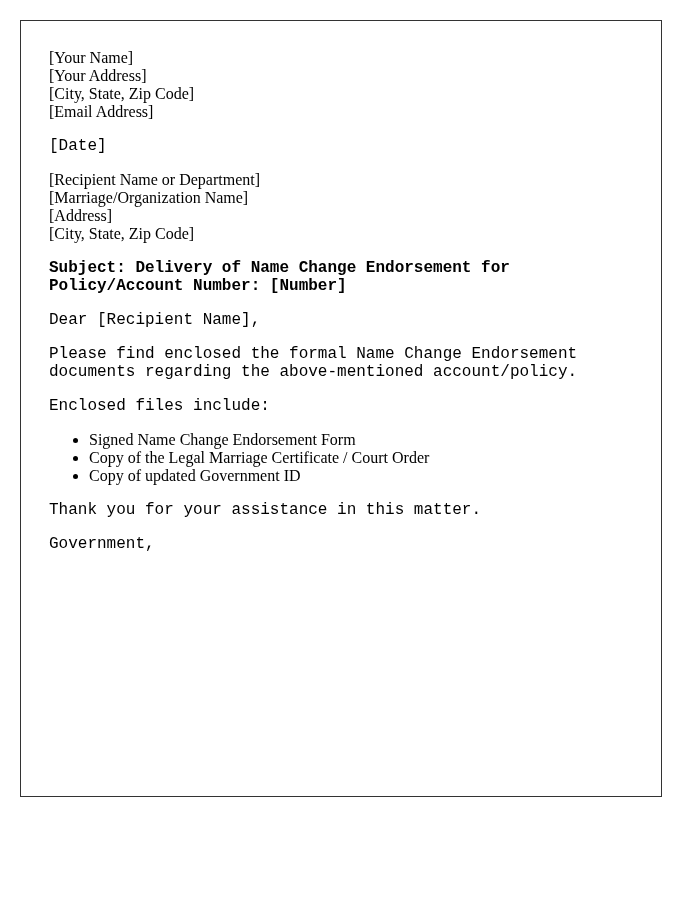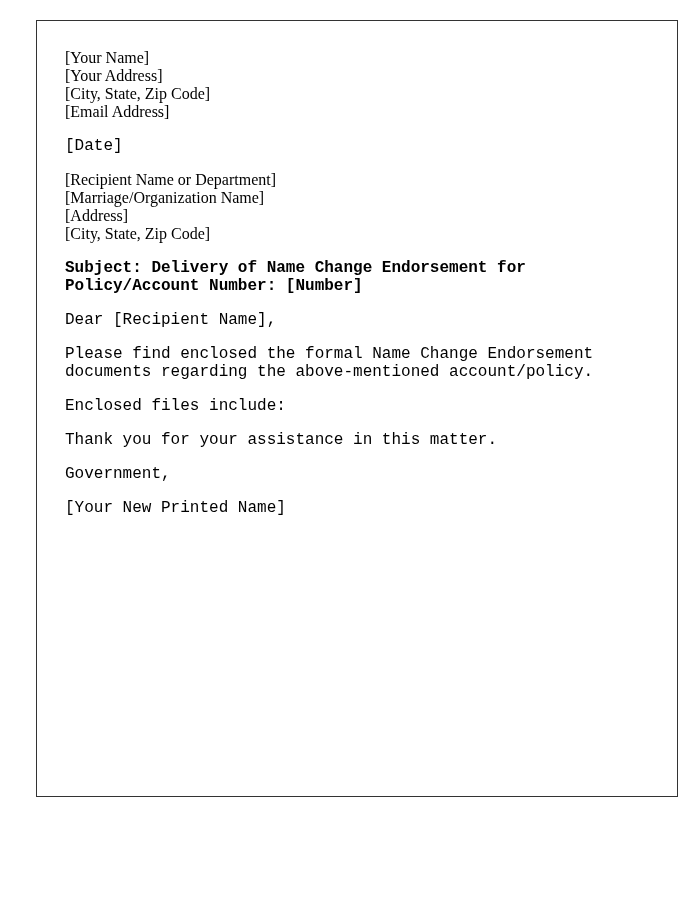--- a/index.html
+++ b/index.html
@@ -1,17 +1,17 @@
 <!DOCTYPE html>
 <html><head>
 <meta charset="utf-8">
 <style>
   html, body { margin:0; padding:0; background:#fff; }
   body { width:700px; height:900px; position:relative; font-family:"Liberation Serif", serif; font-size:16px; color:#000; }
-  .letter { position:absolute; left:36px; top:20px; width:584px; height:719px; border:1px solid #333; padding:28px 28px 28px 28px; }
+  .letter { position:absolute; left:20px; top:20px; width:584px; height:719px; border:1px solid #333; padding:28px 28px 28px 28px; }
   .letter p { margin:16px 0 16px 0; line-height:18px;font-family:Liberation Mono, monospace; }
   .block { margin:0 0 16px 0; line-height:18px; }
   .block div { line-height:18px; }
   ul { margin:0 0 16px 0; padding-left:40px; line-height:18px; }
   li { line-height:18px; }
   b { font-weight:bold; }
 </style>
 </head>
 <body>
 
@@ -26,16 +26,20 @@
   <div class="block">
     <div>[Recipient Name or Department]</div>
     <div>[Marriage/Organization Name]</div>
     <div>[Address]</div>
     <div>[City, State, Zip Code]</div>
   </div>
   <p><b>Subject: Delivery of Name Change Endorsement for Policy/Account Number: [Number]</b></p>
   <p>Dear [Recipient Name],</p>
   <p>Please find enclosed the formal Name Change Endorsement documents regarding the above-mentioned account/policy.</p>
   <p>Enclosed files include:</p>
+  <ul>
+    <li>Signed Name Change Endorsement Form</li>
+    <li>Copy of the Legal Marriage Certificate / Court Order</li>
+    <li>Copy of updated Government ID</li>
+  </ul>
   <p>Thank you for your assistance in this matter.</p>
   <p>Government,</p>
-  <p>[Your New Printed Name]</p>
 </div>
 
 </body></html>

